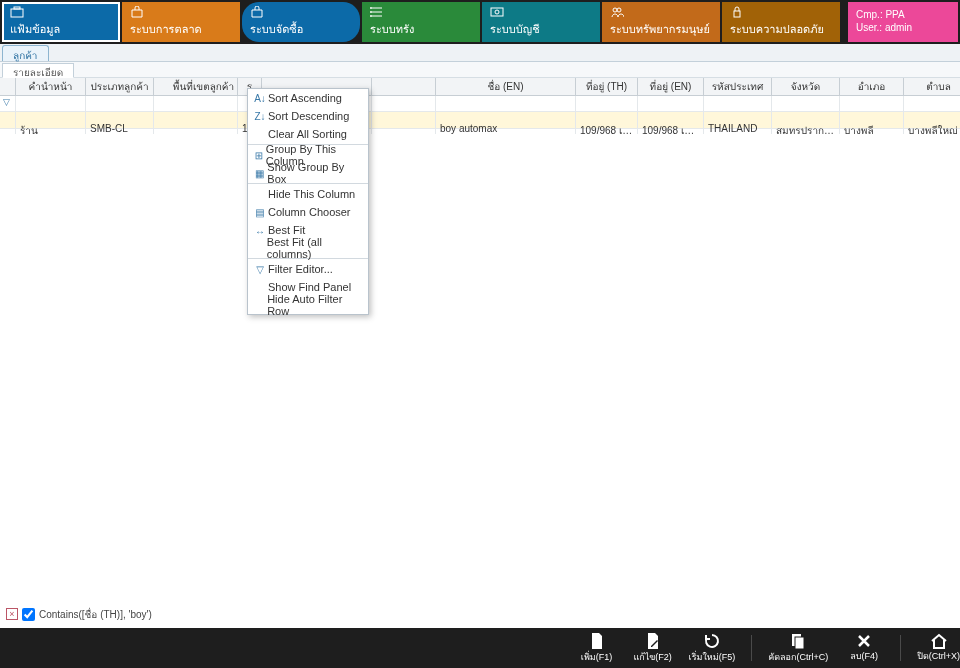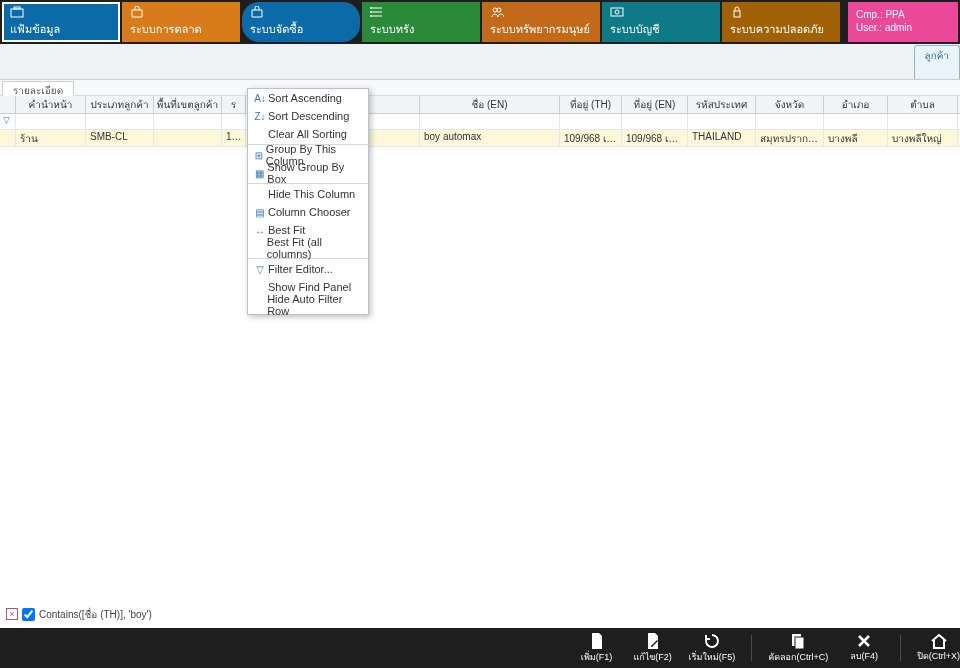--- a/index.html
+++ b/index.html
@@ -14,39 +14,39 @@
   .tile-file  { background: #0c6aa8; }
   .tile-mkt   { background: #d97b1a; }
   .tile-po    { background: #0c6aa8; border-radius: 17px; }
   .tile-inv   { background: #2a8a3a; }
   .tile-acc   { background: #0d7a86; }
   .tile-hr    { background: #c26a1a; }
   .tile-sec   { background: #a16207; justify-content: flex-end; }
   .ribbon-info { margin-left: auto; flex: 0 0 110px; background: #ec4899; color: #fff; font-size: 10px; padding: 6px 8px; line-height: 1.3; }
 
   
-  .doc-tabs { display: flex; background: #eef2f5; border-bottom: 1px solid #c3d0da; height: 36px; font-size: 10px; justify-content: flex-end; }
+  .doc-tabs { display: flex; background: #eef2f5; border-bottom: 1px solid #c3d0da; height: 18px; font-size: 10px; }
   .doc-tab { padding: 2px 10px 0; border: 1px solid #8db5d0; border-bottom: none; background: #eaf3fa; color: #2a6fa0; border-radius: 3px 3px 0 0; margin: 1px 0 0 2px; cursor: pointer; }
 
   .sub-tabs { display: flex; background: #f6f8fa; height: 16px; font-size: 10px; border-bottom: 1px solid #d6dee4; }
   .sub-tab { padding: 1px 10px; border: 1px solid #c3d0da; border-bottom: 1px solid #fff; background: #fff; color: #555; margin: 1px 0 -1px 2px; cursor: pointer; }
 
   
   .grid-wrap { position: relative; background: #eab308; }
   .grid-header { display: flex; background: #f2f4f6; border-bottom: 1px solid #c7ced4; height: 18px; }
   .grid-header .gh { border-right: 1px solid #c7ced4; font-size: 10px; color: #333; text-align: center; line-height: 17px; overflow: hidden; white-space: nowrap; cursor: pointer; position: relative; }
   .filter-row { display: flex; background: #fff; border-bottom: 1px solid #e4e8eb; height: 16px; }
   .filter-row .fc { border-right: 1px solid #e4e8eb; height: 16px; position: relative; }
   .data-row { display: flex; background: #fff7da; border-bottom: 1px solid #e4e8eb; height: 17px; }
-  .data-row .dc { border-right: 1px solid #e4e8eb; font-size: 10px; color: #333; padding: 1px 4px; overflow: hidden; white-space: nowrap; text-overflow: ellipsis; }
+  .data-row .dc { border-right: 1px solid #e4e8eb; font-size: 10px; color: #333; padding: 11px 4px; overflow: hidden; white-space: nowrap; text-overflow: ellipsis; }
 
   .col0 { width: 16px; flex: 0 0 16px; }
   .col1 { width: 70px; flex: 0 0 70px; }
   .col2 { width: 68px; flex: 0 0 68px; }
-  .col3 { width: 68px; flex: 0 0 68px; }
+  .col3 { width: 68px; flex: 0 0 68px; margin-left: 16px; }
   .col4 { width: 24px; flex: 0 0 24px; }       
   .col5 { width: 110px; flex: 0 0 110px; }     
   .col6 { width: 64px; flex: 0 0 64px; }       
   .col7 { width: 140px; flex: 0 0 140px; }
   .col8 { width: 62px; flex: 0 0 62px; }
   .col9 { width: 66px; flex: 0 0 66px; }
   .col10 { width: 68px; flex: 0 0 68px; }
   .col11 { width: 68px; flex: 0 0 68px; }
   .col12 { width: 64px; flex: 0 0 64px; }
   .col13 { width: 70px; flex: 0 0 70px; }
@@ -103,38 +103,38 @@
     <span class="ico">
       <svg width="14" height="12" viewBox="0 0 14 12">
           <path d="M2 2h10M2 6h10M2 10h10" stroke="#fff"></path>
           <circle cx="1" cy="2" r="1" fill="#fff"></circle>
           <circle cx="1" cy="6" r="1" fill="#fff"></circle>
           <circle cx="1" cy="10" r="1" fill="#fff"></circle>
         </svg>
     </span>
     <span class="lbl">ระบบทรัง</span>
   </div>
+  <div class="ribbon-tile tile-acc">
+    <span class="ico">
+      <svg width="14" height="12" viewBox="0 0 14 12">
+          <rect x="1" y="2" width="12" height="8" fill="none" stroke="#fff"></rect>
+          <circle cx="7" cy="6" r="2" fill="none" stroke="#fff"></circle>
+        </svg>
+    </span>
+    <span class="lbl">ระบบบัญชี</span>
+  </div>
   <div class="ribbon-tile tile-hr">
     <span class="ico">
       <svg width="14" height="12" viewBox="0 0 14 12">
           <circle cx="5" cy="4" r="2" fill="none" stroke="#fff"></circle>
           <circle cx="9" cy="4" r="2" fill="none" stroke="#fff"></circle>
           <path d="M2 11c0-2 2-3 3-3s3 1 3 3M8 11c0-2 2-3 3-3s3 1 3 3" fill="none" stroke="#fff"></path>
         </svg>
     </span>
     <span class="lbl">ระบบทรัพยากรมนุษย์</span>
-  </div>
-  <div class="ribbon-tile tile-acc">
-    <span class="ico">
-      <svg width="14" height="12" viewBox="0 0 14 12">
-          <rect x="1" y="2" width="12" height="8" fill="none" stroke="#fff"></rect>
-          <circle cx="7" cy="6" r="2" fill="none" stroke="#fff"></circle>
-        </svg>
-    </span>
-    <span class="lbl">ระบบบัญชี</span>
   </div>
   <div class="ribbon-tile tile-sec">
     <span class="ico">
       <svg width="14" height="12" viewBox="0 0 14 12">
           <rect x="4" y="5" width="6" height="6" fill="none" stroke="#fff"></rect>
           <path d="M5 5V3a2 2 0 0 1 4 0v2" fill="none" stroke="#fff"></path>
         </svg>
     </span>
     <span class="lbl">ระบบความปลอดภัย</span>
   </div>

